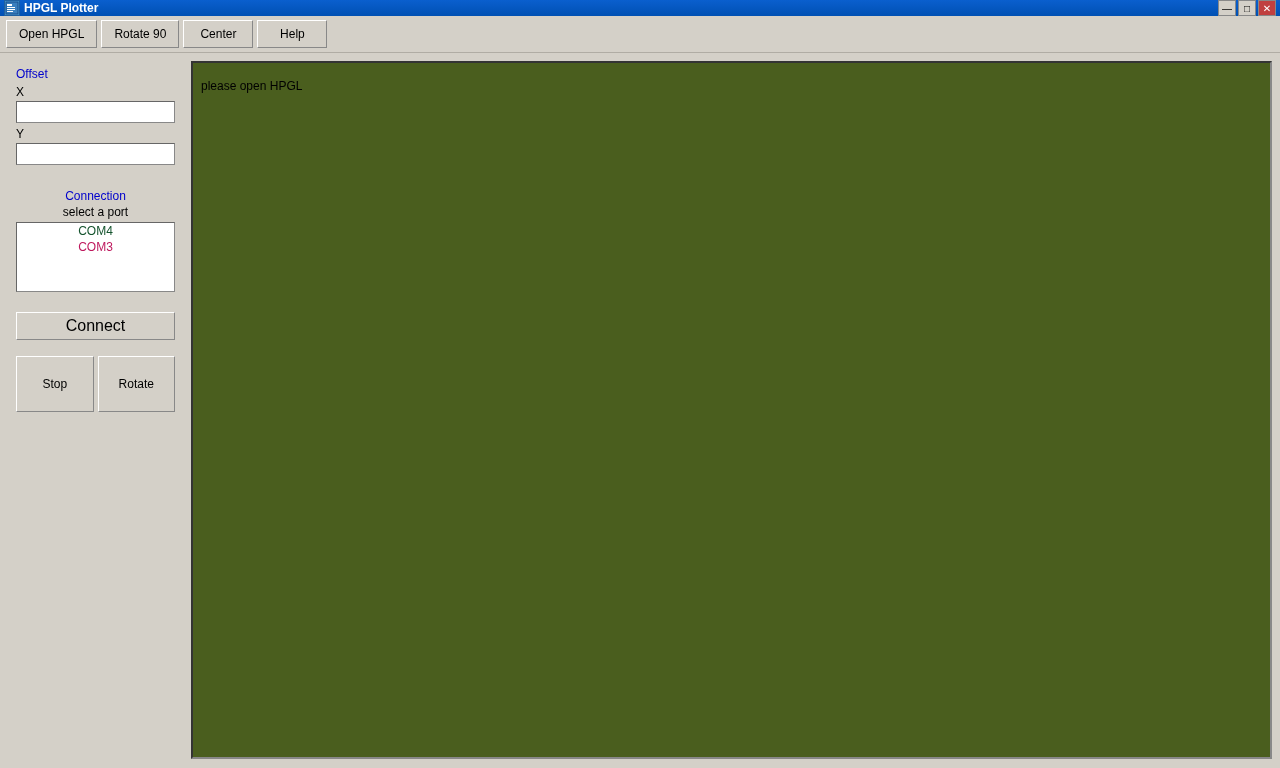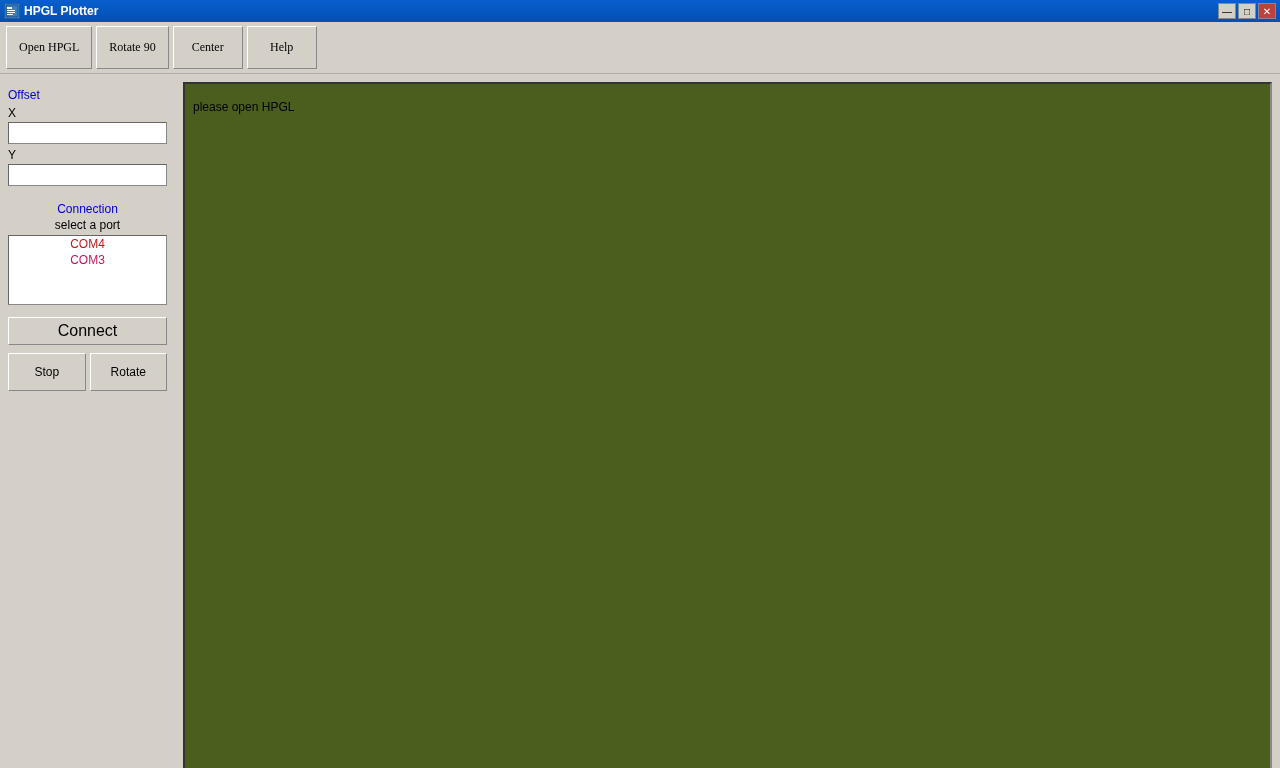--- a/index.html
+++ b/index.html
@@ -9,21 +9,21 @@
       background: #d4d0c8;
       width: 1280px;
       height: 768px;
       overflow: hidden;
     }
 
     
     #title-bar {
       background: linear-gradient(to bottom, #0a5fce, #0050b3);
       color: white;
-      height: 22px;
+      height: 16px;
       display: flex;
       align-items: center;
       padding: 0 4px;
       justify-content: space-between;
     }
     #title-bar-left {
       display: flex;
       align-items: center;
       gap: 4px;
     }
@@ -67,42 +67,42 @@
       padding: 4px 6px;
       display: flex;
       gap: 4px;
       border-bottom: 1px solid #b0aca4;
     }
     .toolbar-btn {
       background: #d4d0c8;
       border: 1px solid #888;
       border-top-color: #fff;
       border-left-color: #fff;
-      padding: 13px 12px;
+      padding: 6px 12px;
       font-size: 12px;
       cursor: pointer;
       min-width: 70px;
-      font-family: Liberation Serif, serif;
     }
 
     
     #main-layout {
       display: flex;
       height: calc(768px - 22px - 32px);
     }
 
     
     #left-panel {
       width: 175px;
       background: #d4d0c8;
       padding: 8px;
       display: flex;
       flex-direction: column;
-      gap: 0;
+      gap: 8px;
       flex-shrink: 0;
+      margin-left: 8px;
     }
 
     .section-label {
       color: #0000cc;
       font-size: 12px;
       margin-bottom: 2px;
       margin-top: 6px;
     }
     .field-label {
       font-size: 12px;
@@ -132,21 +132,21 @@
       border: 1px solid #888;
       border-top-color: #666;
       border-left-color: #666;
       overflow-y: auto;
       font-size: 12px;
     }
     .port-item {
       padding: 1px 4px;
       cursor: pointer;
     }
-    .port-item.com4 { color: #b91c1c; }
+    .port-item.com4 { color: #14532d; }
     .port-item.com3 { color: #be185d; }
 
     .action-btn {
       background: #d4d0c8;
       border: 1px solid #888;
       border-top-color: #fff;
       border-left-color: #fff;
       padding: 4px 8px;
       font-size: 16px;
       cursor: pointer;
@@ -158,21 +158,21 @@
       display: flex;
       gap: 4px;
       margin-top: 4px;
     }
     .half-btn {
       flex: 1;
       background: #d4d0c8;
       border: 1px solid #888;
       border-top-color: #fff;
       border-left-color: #fff;
-      padding: 11px 4px;
+      padding: 20px 4px;
       font-size: 12px;
       cursor: pointer;
     }
 
     
     #canvas-area {
       flex: 1;
       padding: 8px;
       display: flex;
     }

